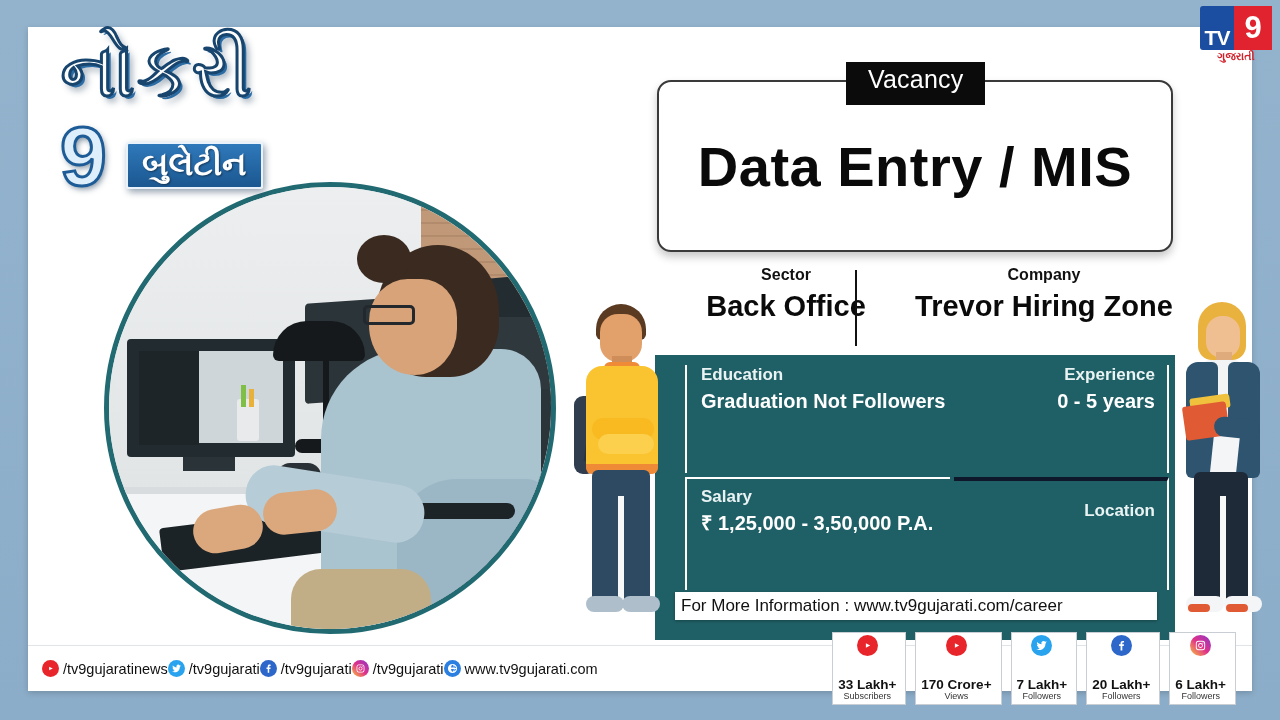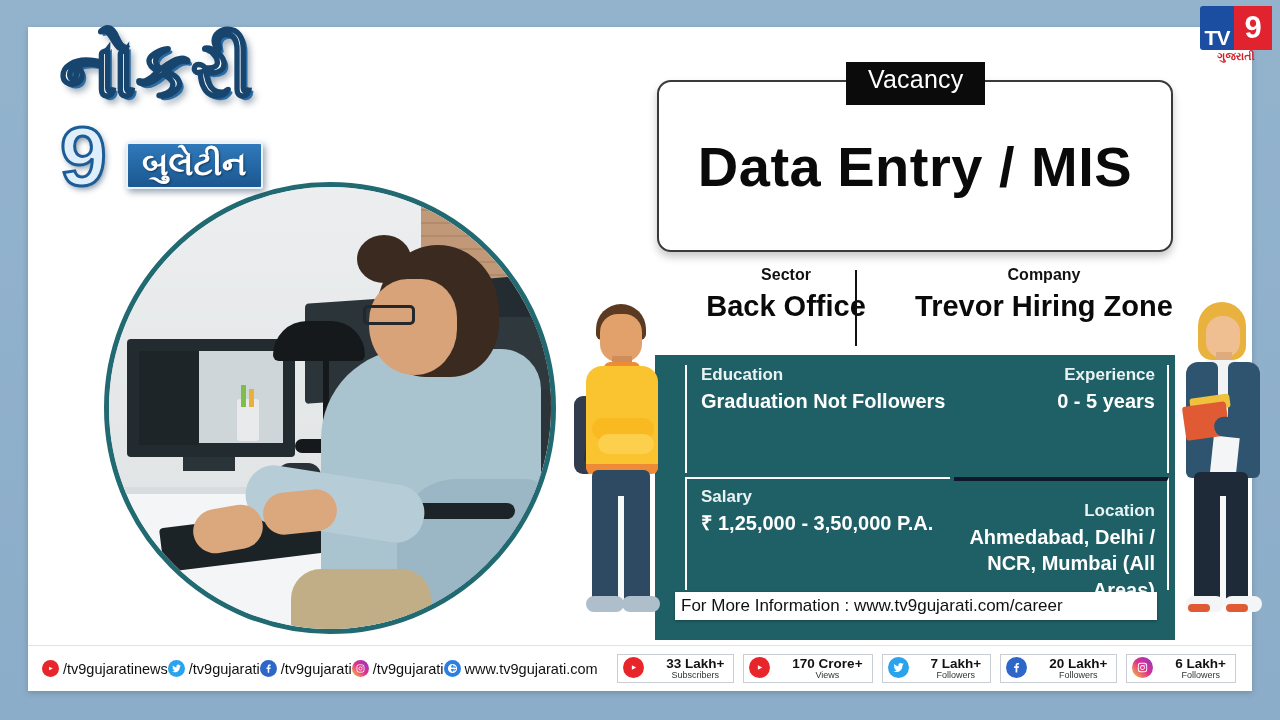--- a/index.html
+++ b/index.html
@@ -22,21 +22,21 @@
   .tv9 .bl { width:34px; background:#1b4ea0; color:#fff; font-weight:bold; font-size:21px;
              display:flex; align-items:flex-end; justify-content:center; letter-spacing:-1px; }
   .tv9 .br { width:38px; background:#e0232e; color:#fff; font-weight:bold; font-size:31px;
              display:flex; align-items:center; justify-content:center; }
   .tv9 .guj { position:absolute; left:0; top:44px; width:72px; text-align:center;
               color:#d3202a; font-size:11px; font-weight:bold; }
 
   
   .logo { position:absolute; left:48px; top:32px; width:280px; height:190px; z-index:30; }
   .logo .nokri {
-    position:absolute; left:12px; top:0px; font-size:76px; font-weight:bold;
+    position:absolute; left:12px; top:0px; font-size:76px; font-weight:normal;
     color:#fdfdfd; letter-spacing:1px; line-height:1;
     -webkit-text-stroke:3px #17456e;
     text-shadow:3px 3px 0 #2c6ca5, 5px 6px 7px rgba(20,50,80,.45);
   }
   .logo .nine {
     position:absolute; left:12px; top:82px; font-size:84px; font-weight:bold; line-height:1;
     color:#dfeefb; -webkit-text-stroke:3px #1d5c96;
     text-shadow:2px 3px 6px rgba(15,45,75,.55);
   }
   .logo .bullbar {
@@ -186,22 +186,22 @@
   .ic { width:17px; height:17px; border-radius:50%; display:flex; align-items:center;
         justify-content:center; color:#fff; font-size:10px; flex:0 0 auto; }
   .ic.yt   { background:#e8252a; }
   .ic.tw   { background:#2aa3ef; }
   .ic.fb   { background:#2d67c9; }
   .ic.ig   { background:linear-gradient(45deg,#f8c43a,#e0318a,#8a36c9); }
   .ic.web  { background:#2a7fe0; }
   .ic svg  { width:11px; height:11px; fill:#fff; }
 
   .badges { display:flex; align-items:center; gap:9px; margin-left:auto; padding-right:16px; }
-  .badge { display:flex; align-items:flex-start; gap:22px; border:1px solid #c8ced3;
-           padding:2px 9px 2px 5px; background:#fff; }
+  .badge { display:flex; align-items:center; gap:22px; border:1px solid #c8ced3;
+           padding:2px 9px 2px 5px; background:#fff;flex-direction:column; }
   .badge .bic { width:21px; height:21px; border-radius:50%; display:flex;
                 align-items:center; justify-content:center; flex:0 0 auto; }
   .badge .bic svg { width:13px; height:13px; fill:#fff; }
   .badge .bic.yt { background:#e8252a; }
   .badge .bic.tw { background:#2aa3ef; }
   .badge .bic.fb { background:#2d67c9; }
   .badge .bic.ig { background:linear-gradient(45deg,#f8c43a,#e0318a,#8a36c9); }
   .badge .btxt { line-height:1.05; text-align:center; }
   .badge .bnum { font-size:13.5px; font-weight:bold; color:#111; white-space:nowrap; }
   .badge .blab { font-size:9px; color:#333; white-space:nowrap; }
@@ -329,21 +329,20 @@
       <div class="cellR r1">
         <div class="flabel">Experience</div>
         <div class="fvalue">0 - 5 years</div>
       </div>
       <div class="cellL r2">
         <div class="flabel">Salary</div>
         <div class="fvalue">₹ 1,25,000 - 3,50,000 P.A.</div>
       </div>
       <div class="cellR r2">
         <div class="flabel">Location</div>
-        <div class="fvalue">Ahmedabad, Delhi / NCR, Mumbai (All Areas)</div>
       </div>
     </div>
   </div>
 
   <div class="morebar">
     <span>For More Information : www.tv9gujarati.com/career</span>
   </div>
 
   <div class="footer">
     <div class="handles" id="handles">

